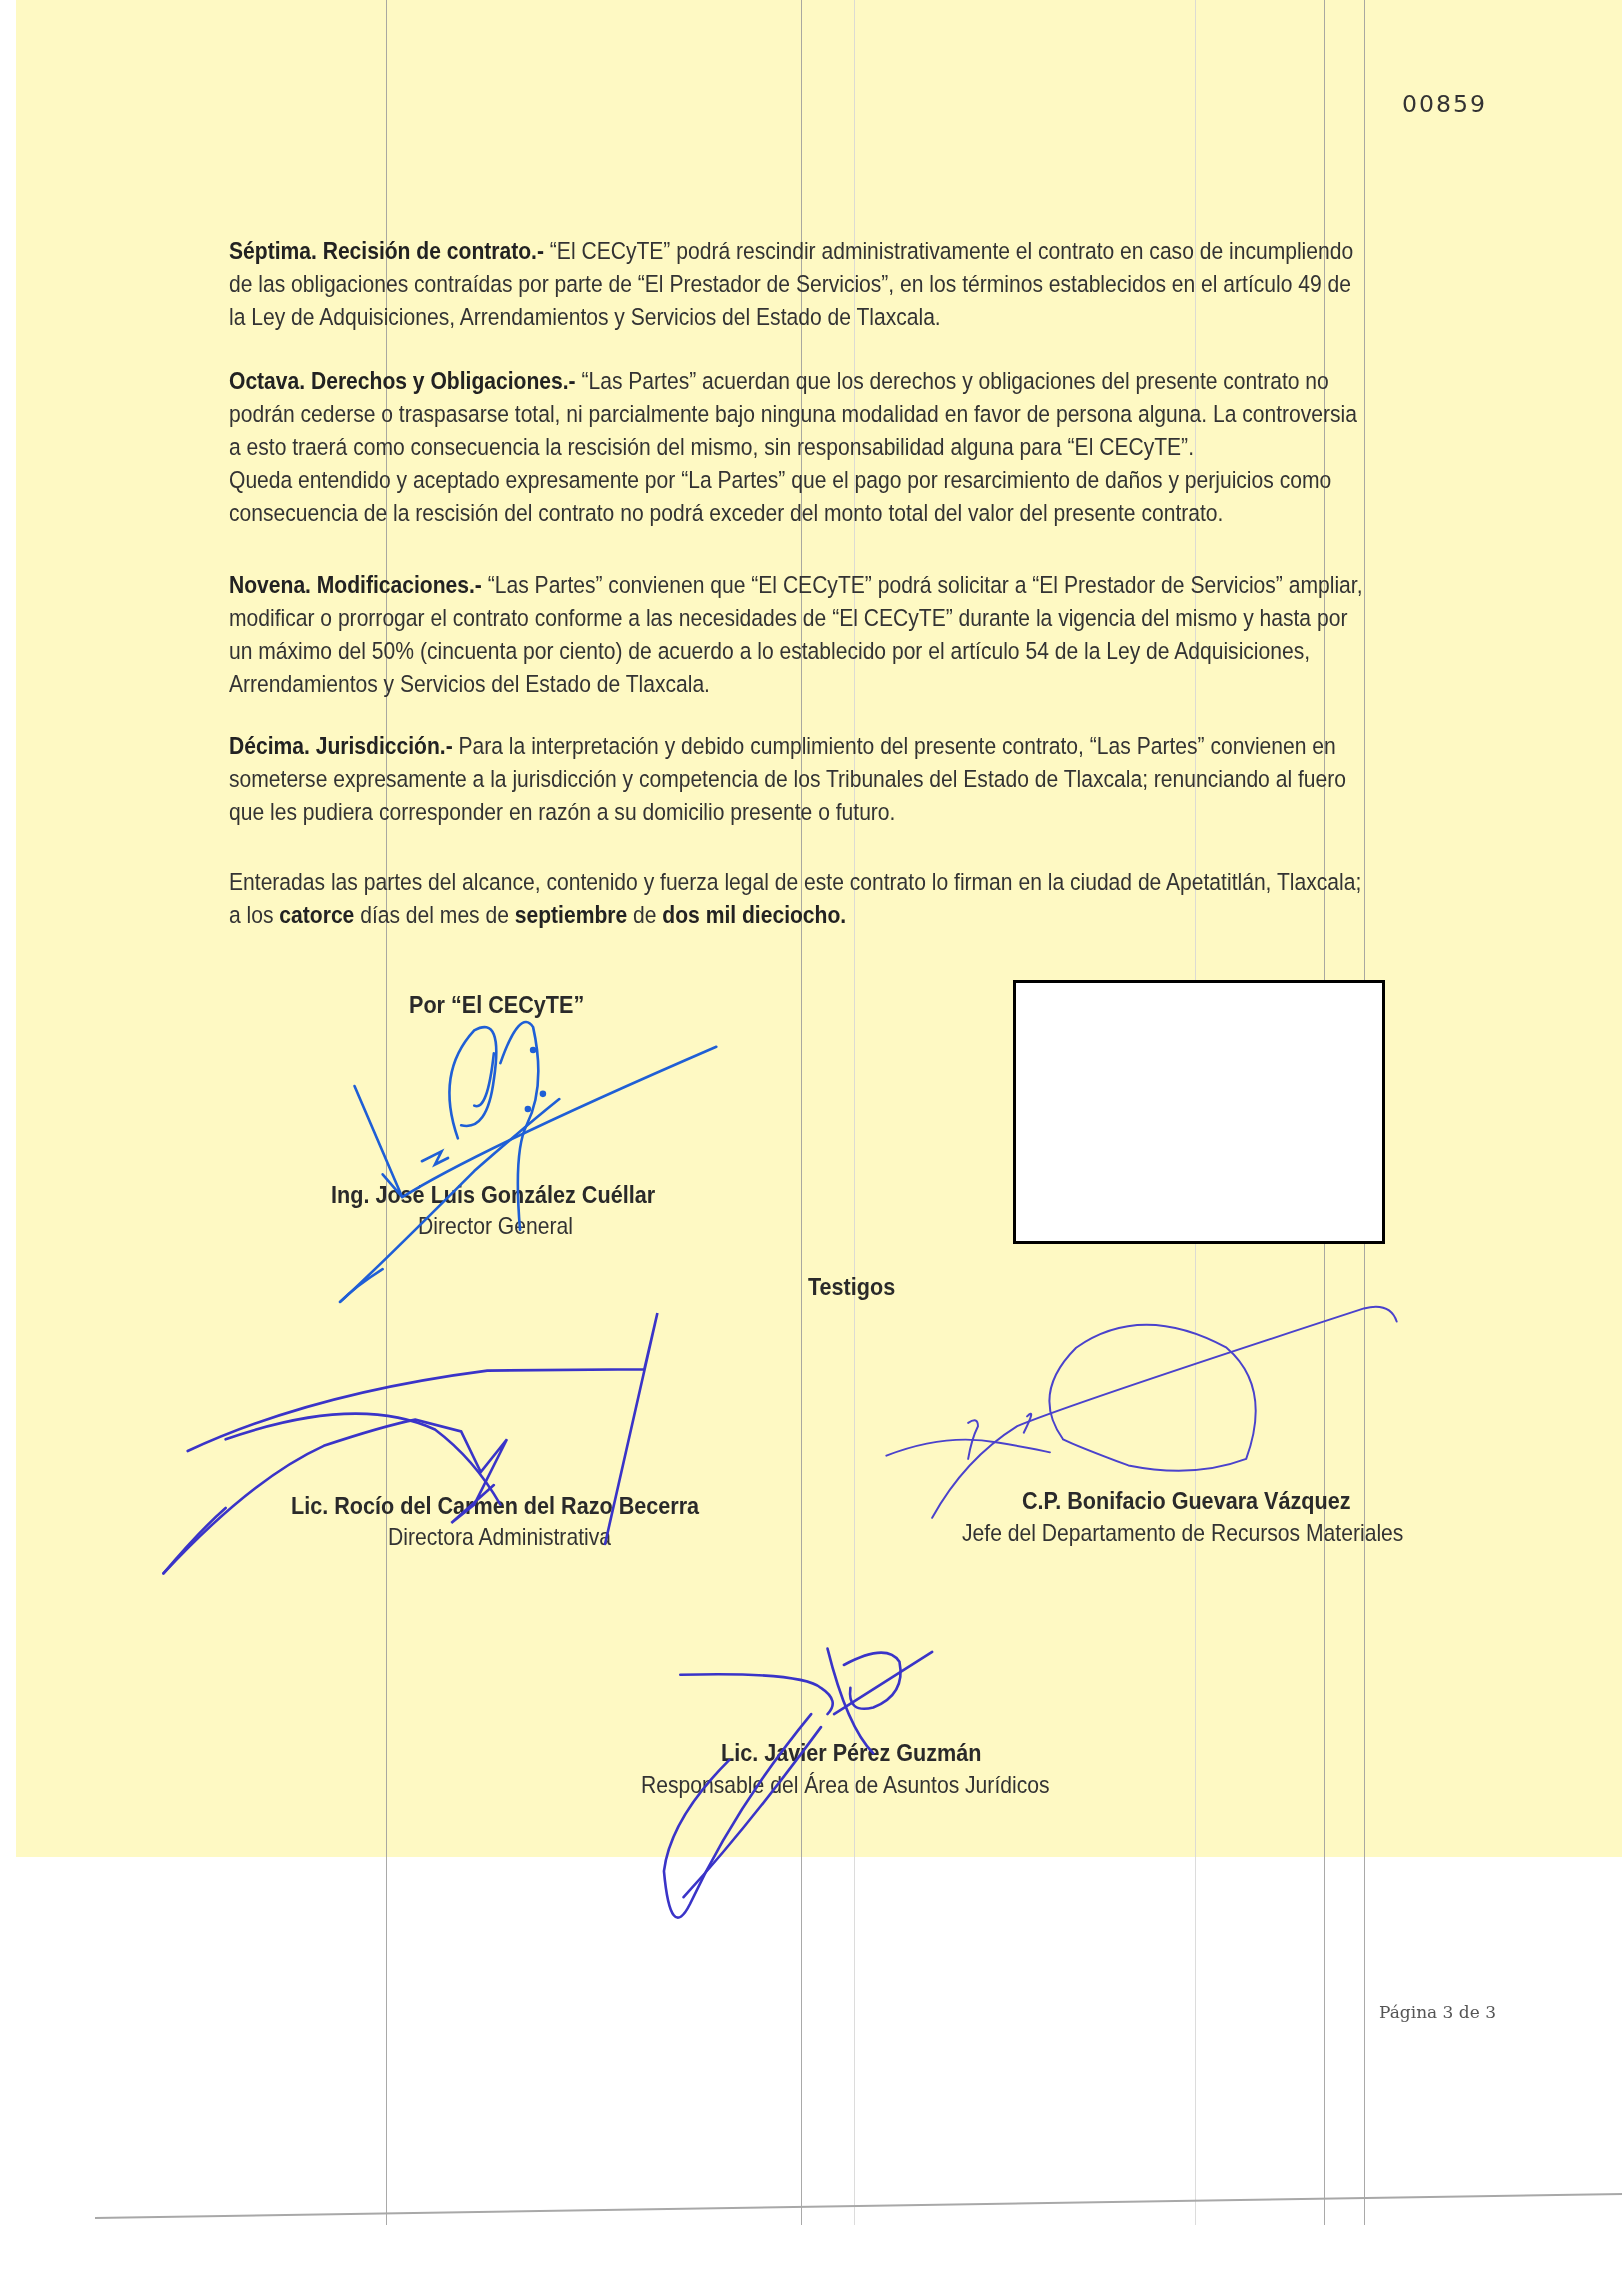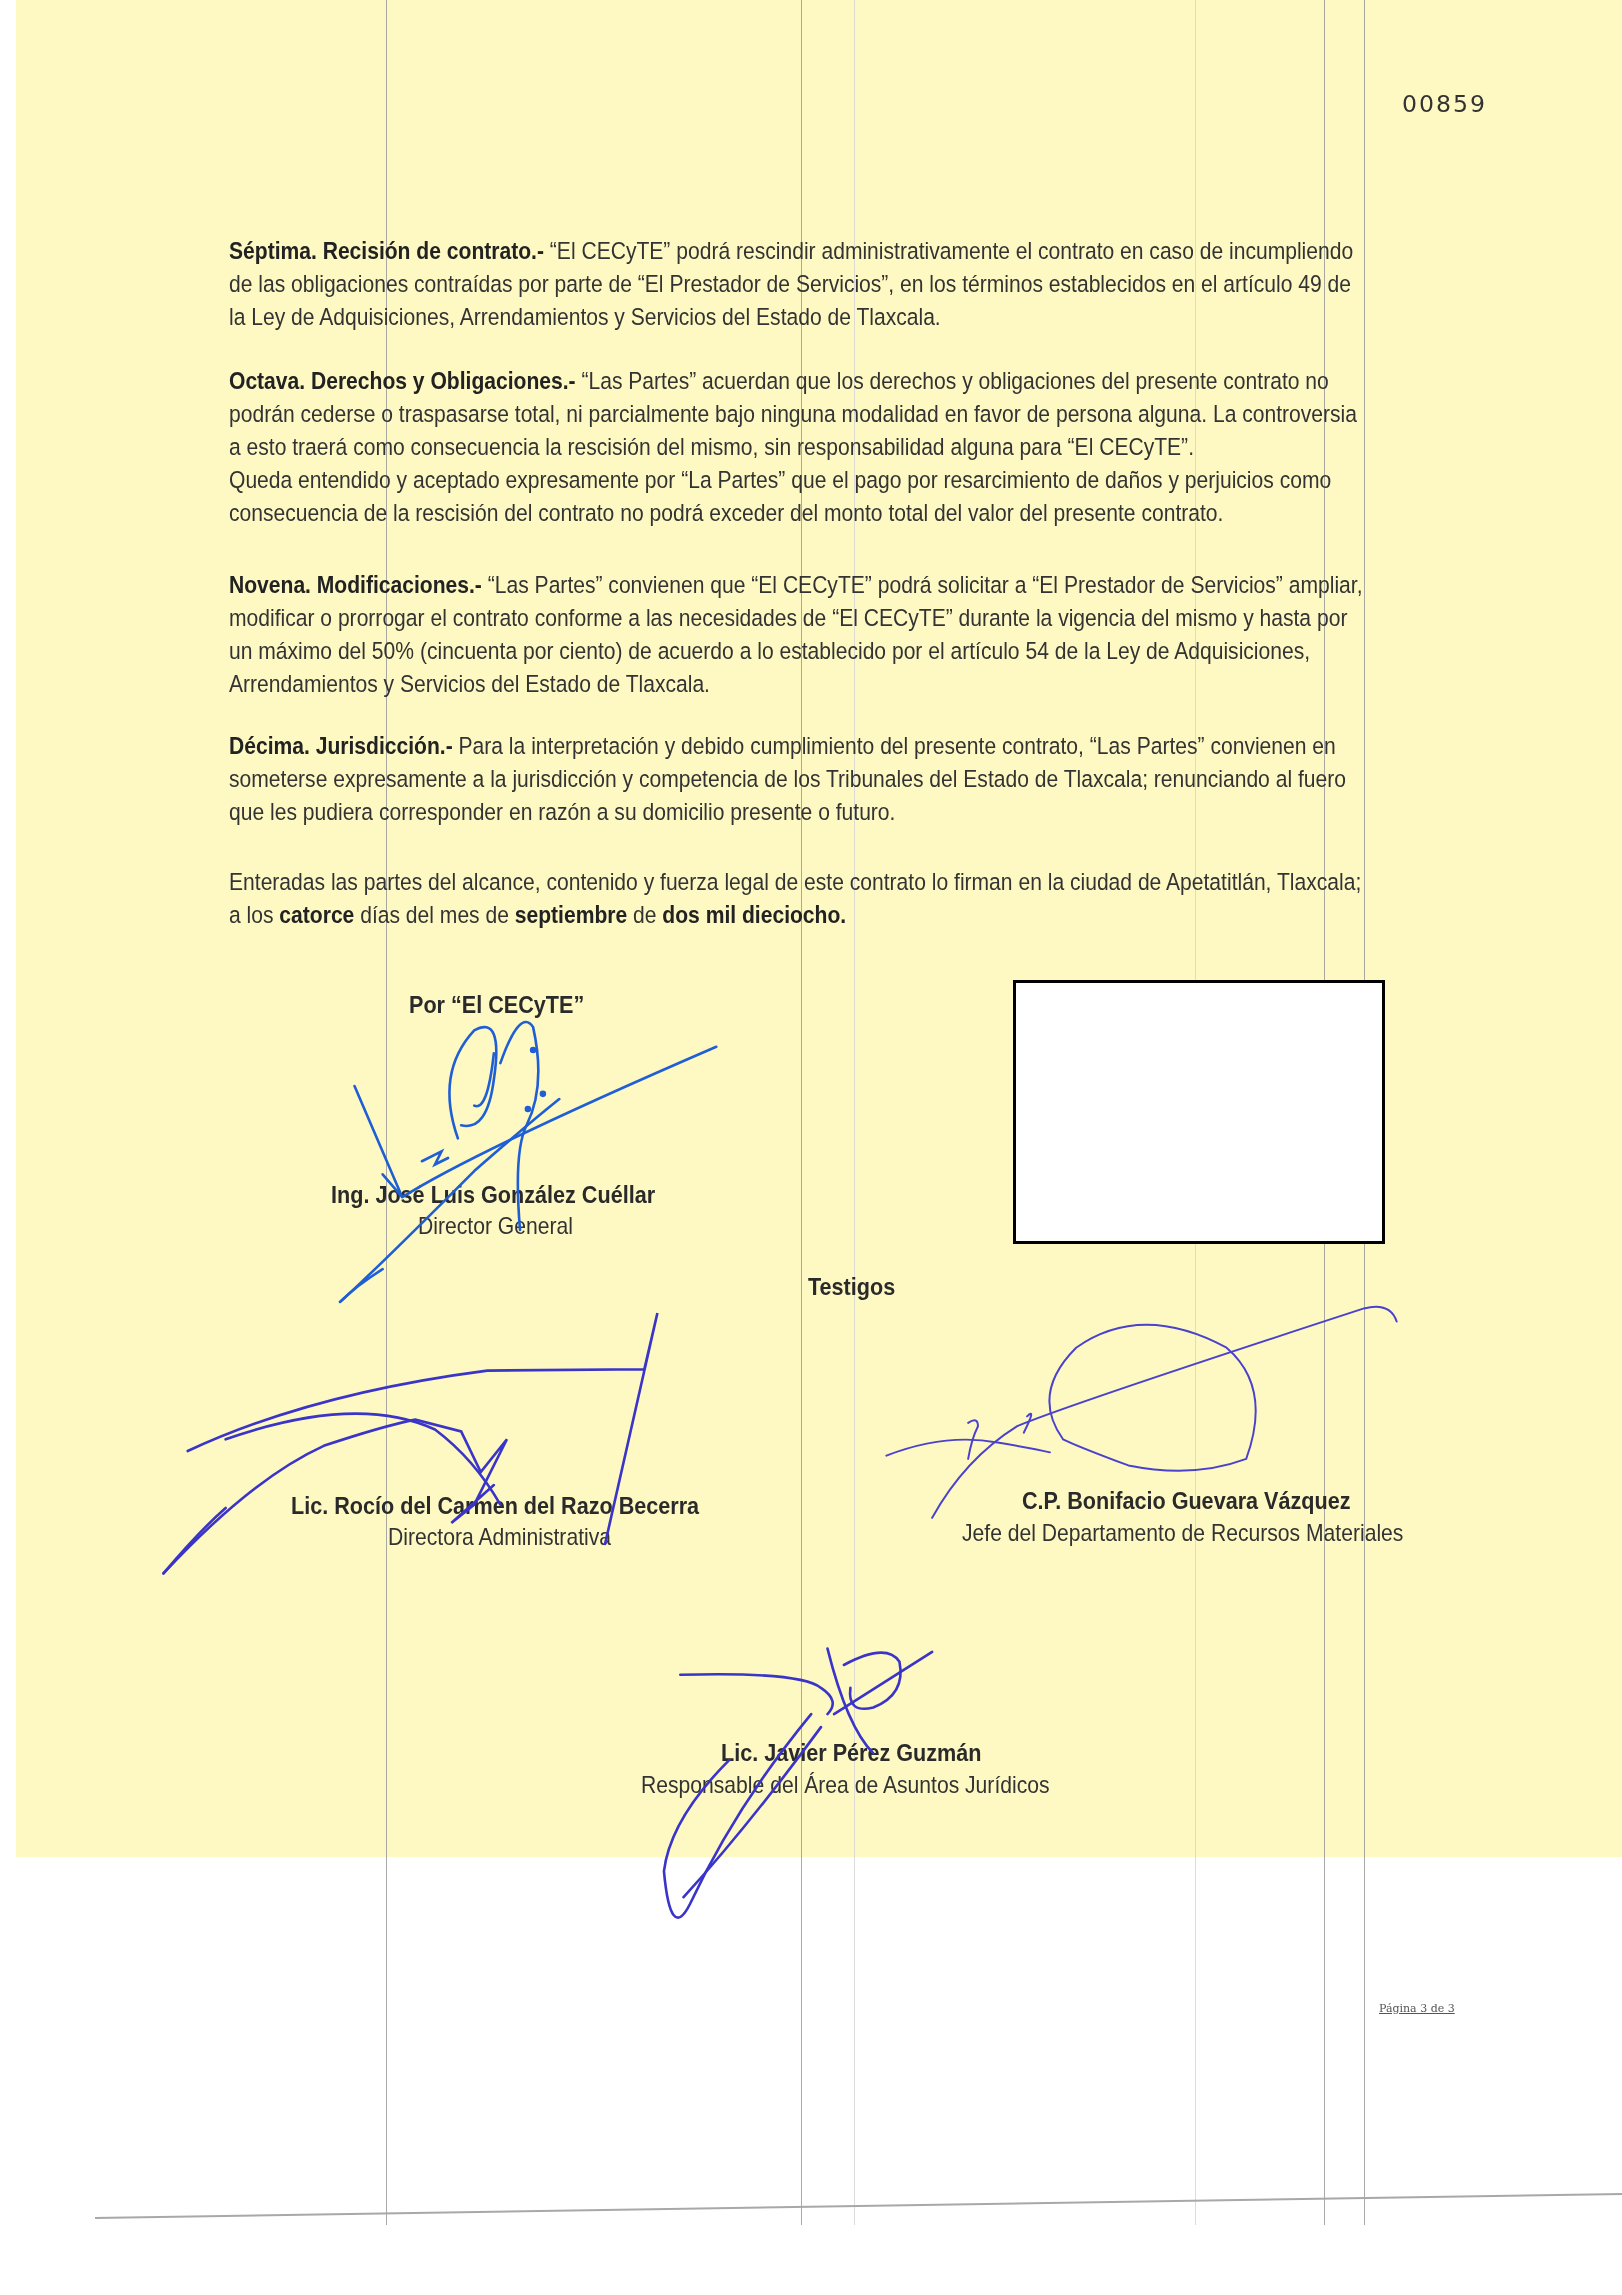--- a/index.html
+++ b/index.html
@@ -27,21 +27,21 @@
     .sig-label.bold { font-weight: bold; }
     .sig-role { position: absolute; font-size: 24px; color: #333; white-space: nowrap;
                 transform: scaleX(0.88); transform-origin: left top; }
 
     .redact-box { position: absolute; left: 997px; top: 980px; width: 366px; height: 258px;
                   border: 3.3px solid #000; background: #fff; }
 
     .signatures { position: absolute; left: 0; top: 0; width: 1623px; height: 2295px; pointer-events: none; }
 
     .page-num { position: absolute; left: 1363px; top: 2002px; font-family: "DejaVu Serif", serif;
-                font-size: 11px; color: #555; text-decoration: underline; }
+                font-size: 17px; color: #555; }
   </style>
 </head>
 <body>
 
 <div class="page">
 
   <div class="vline" style="left:370px;"></div>
   <div class="vline" style="left:785px;"></div>
   <div class="vline faint" style="left:838px;"></div>
   <div class="vline faint" style="left:1179px;"></div>

